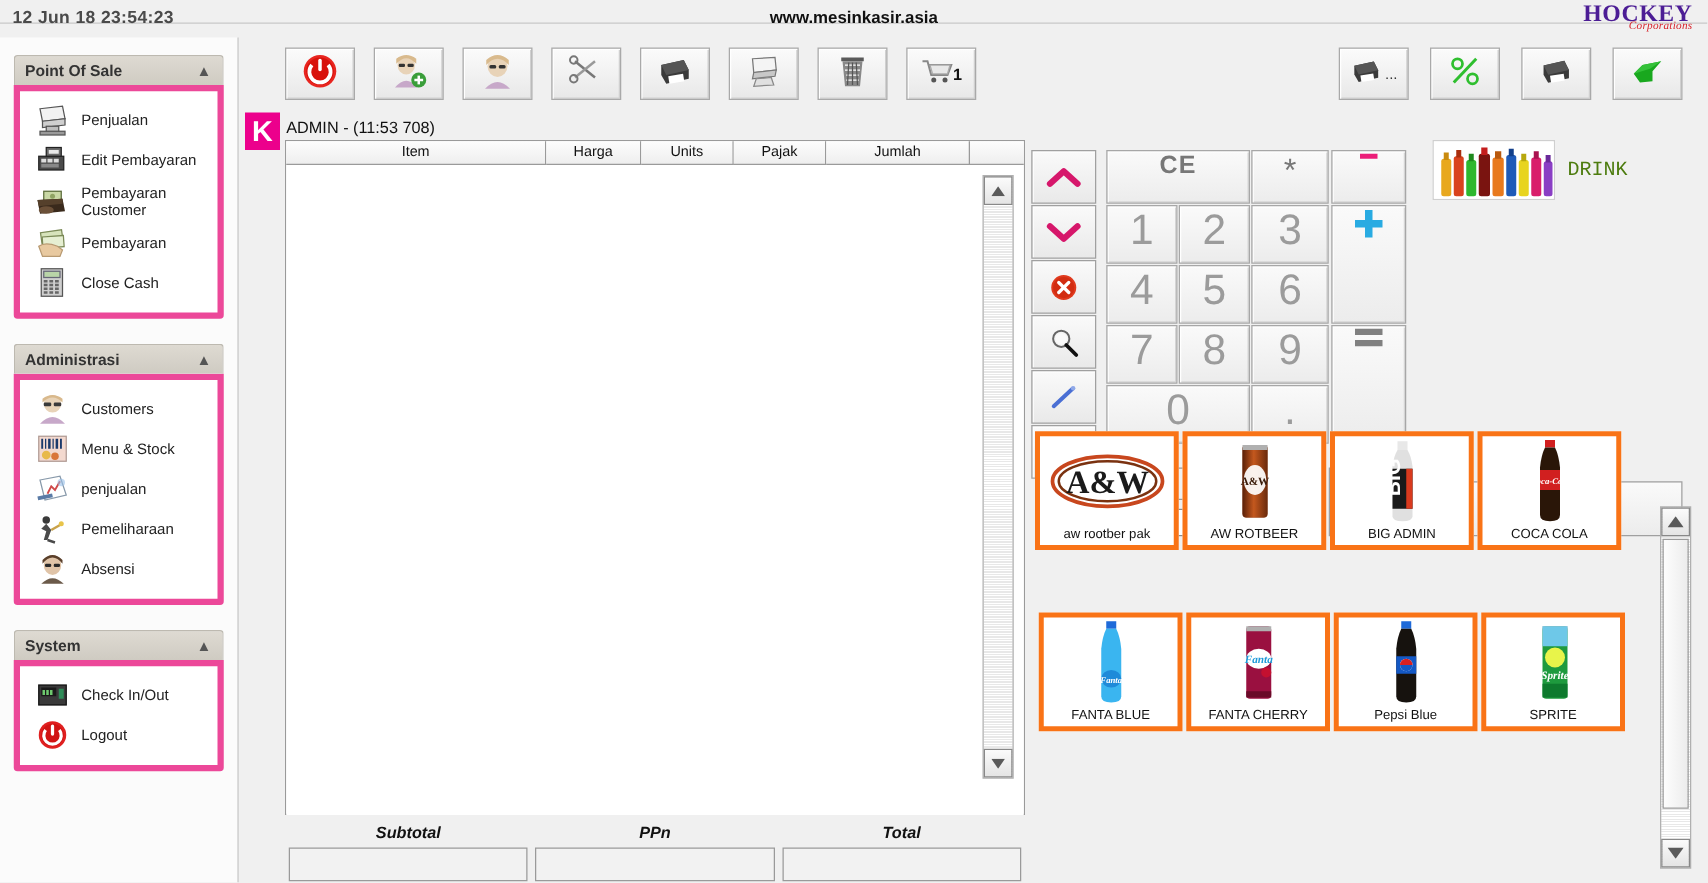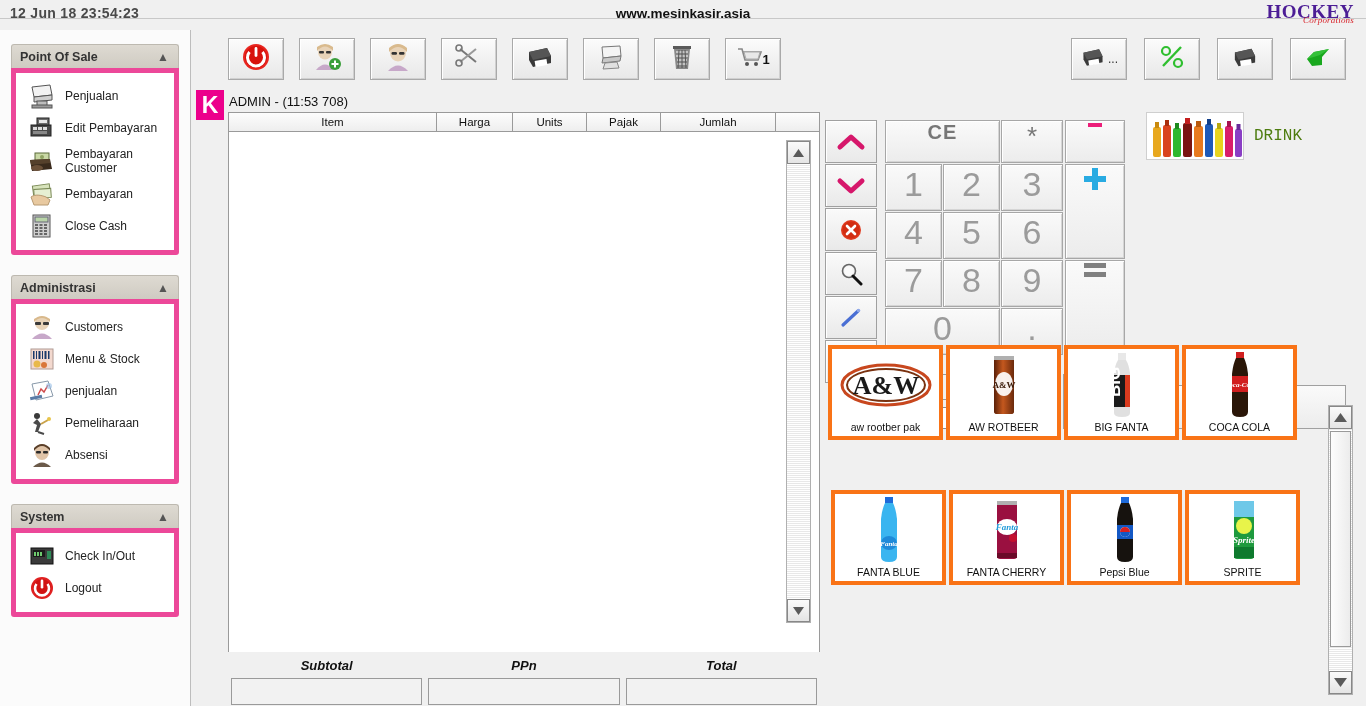--- a/index.html
+++ b/index.html
@@ -883,21 +883,21 @@
       <div class="prod">
         <div class="prod-img">
           <svg width="34" height="68" viewBox="0 0 34 68">
             <rect x="13" y="2" width="8" height="7" fill="#e8e8e8"></rect>
             <path d="M13,9 Q10,14 9,22 L9,62 Q9,66 17,66 Q25,66 25,62 L25,22 Q24,14 21,9 Z" fill="#e0e0e0"></path>
             <path d="M9,24 L25,24 L25,56 L9,56 Z" fill="#1a1a1a"></path>
             <text x="15" y="46" font-family="Liberation Sans, sans-serif" font-size="17" font-weight="bold" fill="#fff" transform="rotate(-90 15 46)">BIG</text>
             <rect x="20" y="24" width="5" height="32" fill="#d93a1e"></rect>
           </svg>
         </div>
-        <div class="prod-name">BIG FANTA</div>
+        <div class="prod-name">BIG ADMIN</div>
       </div>
 
       <div class="prod">
         <div class="prod-img">
           <svg width="32" height="70" viewBox="0 0 32 70">
             <rect x="12" y="2" width="8" height="6" fill="#d11f1f"></rect>
             <path d="M12,8 Q9,14 8,24 L8,62 Q8,67 16,67 Q24,67 24,62 L24,24 Q23,14 20,8 Z" fill="#2a1608"></path>
             <path d="M8,26 L24,26 L24,42 L8,42 Z" fill="#d11f1f"></path>
             <text x="16" y="37" font-family="Liberation Serif, serif" font-size="7" font-style="italic" font-weight="bold" fill="#fff" text-anchor="middle">Coca-Cola</text>
           </svg>

